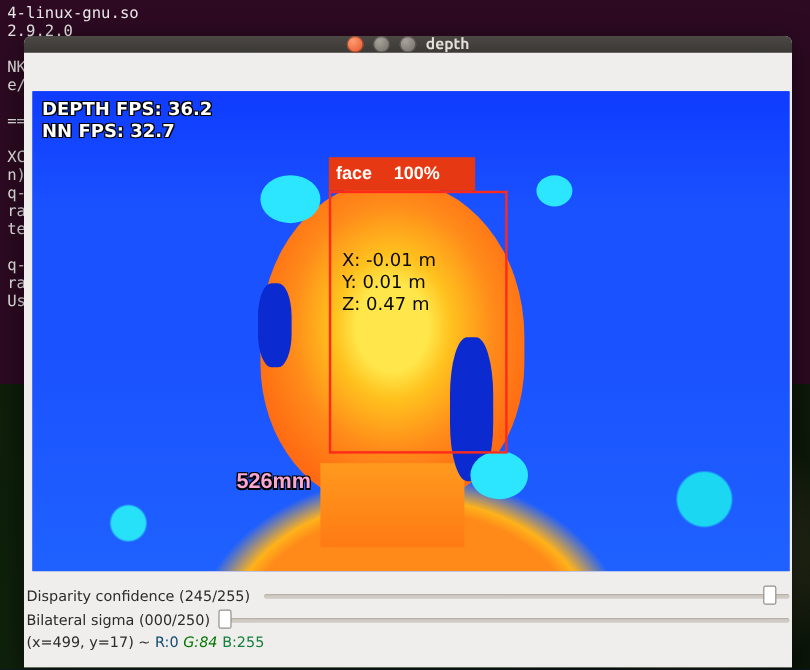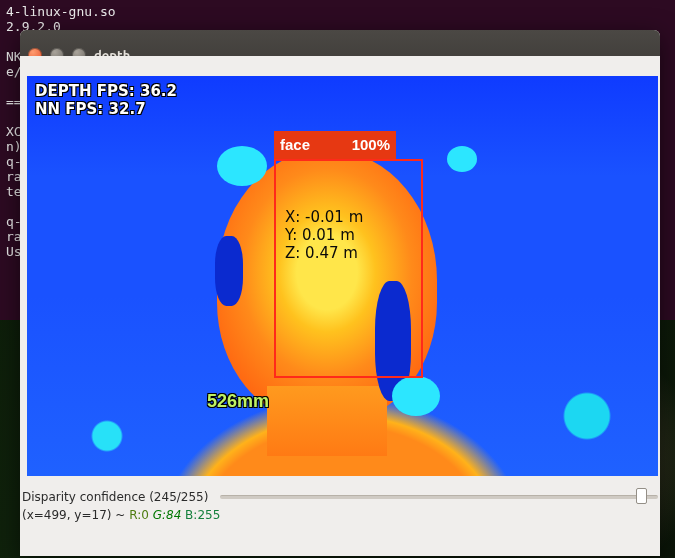--- a/index.html
+++ b/index.html
@@ -8,22 +8,22 @@
   .desktop{position:absolute;inset:0;
     background:
       radial-gradient(circle at 580px 460px, rgba(200,150,120,.4), rgba(0,0,0,0) 120px),
       linear-gradient(130deg,#0b1a08 0%, #10230c 50%, #0b1508 100%);}
   .term{position:absolute;left:0;top:0;width:675px;height:320px;
     background:#2d0a22;}
   .term pre{margin:0;padding:4px 6px;color:#e8e8e8;font:13px/15px "DejaVu Sans Mono",monospace;white-space:pre;}
   
   .win{position:absolute;left:20px;top:30px;width:640px;height:526px;
     background:#f0eeec;border-radius:6px 6px 0 0;box-shadow:0 6px 24px rgba(0,0,0,.55);}
-  .titlebar{height:26px;background:linear-gradient(#4b4844,#3b3936);
-    border-radius:6px 6px 0 0;display:flex;align-items:center;padding:12px 8px;gap:8px;}
+  .titlebar{height:14px;background:linear-gradient(#4b4844,#3b3936);
+    border-radius:6px 6px 0 0;display:flex;align-items:center;padding:0 8px;gap:8px;justify-content:center;}
   .tb-btn{width:14px;height:14px;border-radius:50%;display:inline-block;
     box-shadow:inset 0 0 0 1px rgba(0,0,0,.35);} 
   .tb-close{background:radial-gradient(circle at 35% 30%,#ff9b6f,#e4502a);}
   .tb-min  {background:radial-gradient(circle at 35% 30%,#a9a39a,#696661);}
   .tb-max  {background:radial-gradient(circle at 35% 30%,#a9a39a,#696661);}
   .tb-title{color:#e4e0da;font:600 13px "Ubuntu",sans-serif;}
   .client{position:absolute;left:0;top:26px;right:0;bottom:0;background:#f0eeec;}
   
   .viewport{position:absolute;left:7px;top:20px;right:2px;height:400px;
     background:#1040ff;overflow:hidden;}
@@ -44,37 +44,37 @@
   .p2{left:188px;top:160px;width:28px;height:70px;}
   .cyan{position:absolute;background:#2ce6ff;border-radius:50%;}
   .c1{left:190px;top:70px;width:50px;height:40px;}
   .c2{left:365px;top:300px;width:48px;height:40px;}
   .c3{left:420px;top:70px;width:30px;height:26px;}
   
   .bbox{position:absolute;left:247px;top:83px;width:145px;height:215px;
     border:2px solid #ff2a1a;pointer-events:none;}
   .bbox-label{position:absolute;left:247px;top:55px;width:110px;height:28px;
     background:#e63812;color:#fff;font:600 15px/28px sans-serif;padding:0 6px;
-    display:flex;gap:18px;justify-content:space-between;}
+    display:flex;gap:18px;}
   .osd{position:absolute;color:#fff;font:600 15px/18px "DejaVu Sans",sans-serif;
     text-shadow:1px 1px 0 #000,-1px -1px 0 #000,1px -1px 0 #000,-1px 1px 0 #000;white-space:pre;pointer-events:none;}
   .osd.black{color:#0a0a0a;text-shadow:none;font-weight:500}
-  .mm{position:absolute;left:180px;top:315px;color:#bef264;font:700 18px sans-serif;
+  .mm{position:absolute;left:170px;top:315px;color:#f9a8d4;font:700 18px sans-serif;
     text-shadow:1px 1px 0 #000,-1px 1px 0 #000,1px -1px 0 #000,-1px -1px 0 #000;}
   
   .controls{position:absolute;left:2px;right:2px;top:428px;font:12px "DejaVu Sans",sans-serif;color:#2b2b2b;}
   .ctrl{display:flex;align-items:flex-end;height:20px;gap:12px;}
   .ctrl label{white-space:nowrap;}
   .slider{position:relative;flex:1;height:16px;}
   .track{position:absolute;left:0;right:0;top:7px;height:3px;background:#cfcac3;
     border-top:1px solid #b7b1a8;border-radius:2px;}
   .thumb{position:absolute;top:0;width:11px;height:16px;background:#fff;
     border:1px solid #948f87;border-radius:2px;box-sizing:border-box;}
   .status{margin-top:4px;font:12px "DejaVu Sans",sans-serif;color:#2b2b2b;}
-  .status .r{color:#4d7c0f;margin-top:16px;} .status .g{color:#070;font-style:italic;} .status .b{color:#15803d;}
+  .status .r{color:#0c4a6e;margin-top:16px;} .status .g{color:#070;font-style:italic;} .status .b{color:#15803d;}
 </style>
 </head>
 <body>
 
 <div class="stage">
   <div class="desktop"></div>
 
   <div class="term">
     <pre id="term-lines">4-linux-gnu.so
 2.9.2.0
@@ -133,20 +133,27 @@
       </div>
 
       <div class="controls">
         <div class="ctrl">
           <label>Disparity confidence (245/255)</label>
           <div class="slider">
             <div class="track"></div>
             <div class="thumb" id="thumb-disp" style="left: calc(96.0784% - 5px);"></div>
           </div>
         </div>
+        <div class="ctrl">
+          <label>Bilateral sigma (000/250)</label>
+          <div class="slider">
+            <div class="track"></div>
+            <div class="thumb" id="thumb-bil" style="left: calc(0% - 5px);"></div>
+          </div>
+        </div>
         <div class="status">
           <span>(x=499, y=17) ~ </span><span class="r">R:0</span>
           <span class="g">G:84</span>
           <span class="b">B:255</span>
         </div>
       </div>
 
     </div>
   </div>
 </div>

